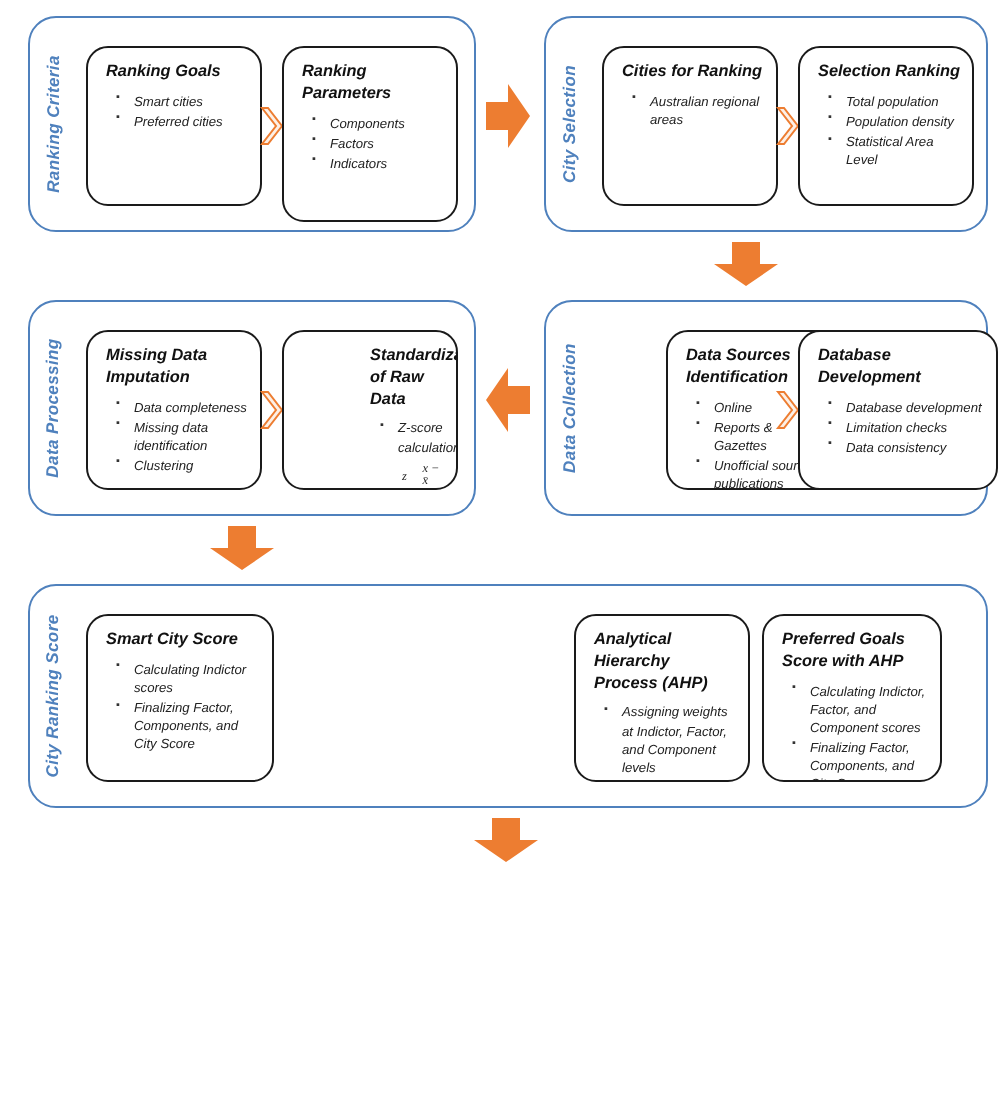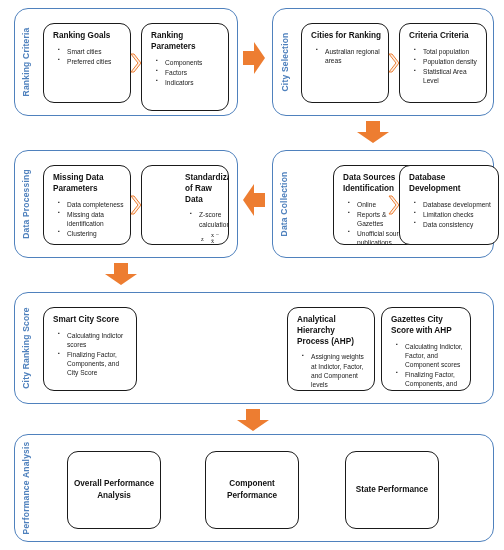--- a/index.html
+++ b/index.html
@@ -12,20 +12,21 @@
   }
   .canvas{position:relative;width:504px;height:550px;}
 
   
   .section{
     position:absolute;
     border:1.4px solid #4f81bd;
     border-radius:14px;
     box-sizing:border-box;
     background:#ffffff;
+    font-style:italic;
   }
   .vlabel{
     position:absolute;
     left:0px;top:0px;
     height:100%;
     width:22px;
     display:flex;align-items:center;justify-content:center;
     color:#4f81bd;
     font-weight:bold;
     font-size:8.5px;
@@ -158,42 +159,42 @@
       </ul>
     </div>
 
     <div class="chev" style="left:114px;top:40px;width:14px;height:28px;">
       <svg width="14" height="28" viewBox="0 0 14 28">
         <path d="M2 5 L9 14 L2 23 L5 23 L12 14 L5 5 Z" fill="#fdf0e6" stroke="#ed7d31" stroke-width="1"></path>
       </svg>
     </div>
 
     <div class="box" style="left:126px;top:14px;width:88px;height:80px;">
-      <div class="title">Criteria Criteria</div>
+      <div class="title">Selection Ranking</div>
       <ul>
         <li>Total population</li>
         <li>Population density</li>
         <li>Statistical Area Level</li>
       </ul>
     </div>
   </div>
 
   <div class="arrow-down" style="left:356px;top:120px;width:34px;height:24px;">
     <svg width="34" height="24" viewBox="0 0 34 24">
       <path d="M10 1 L24 1 L24 12 L33 12 L17 23 L1 12 L10 12 Z" fill="#ed7d31"></path>
     </svg>
   </div>
 
   <div class="section" style="left:14px;top:150px;width:224px;height:108px;">
     <div class="vlabel">
       <span>Data Processing</span>
     </div>
 
     <div class="box" style="left:28px;top:14px;width:88px;height:80px;">
-      <div class="title">Missing Data Parameters</div>
+      <div class="title">Missing Data Imputation</div>
       <ul>
         <li>Data completeness</li>
         <li>Missing data identification</li>
         <li>Clustering</li>
       </ul>
     </div>
 
     <div class="chev" style="left:114px;top:40px;width:14px;height:28px;">
       <svg width="14" height="28" viewBox="0 0 14 28">
         <path d="M2 5 L9 14 L2 23 L5 23 L12 14 L5 5 Z" fill="#fdf0e6" stroke="#ed7d31" stroke-width="1"></path>
@@ -271,45 +272,28 @@
     </div>
 
     <div class="box" style="left:272px;top:14px;width:88px;height:84px;">
       <div class="title">Analytical Hierarchy Process (AHP)</div>
       <ul>
         <li>Assigning weights at Indictor, Factor, and Component levels</li>
       </ul>
     </div>
 
     <div class="box" style="left:366px;top:14px;width:90px;height:84px;">
-      <div class="title">Gazettes City Score with AHP</div>
+      <div class="title">Preferred Goals Score with AHP</div>
       <ul>
         <li>Calculating Indictor, Factor, and Component  scores</li>
         <li>Finalizing  Factor, Components,  and City Score</li>
       </ul>
     </div>
   </div>
 
   <div class="arrow-down" style="left:236px;top:408px;width:34px;height:24px;">
     <svg width="34" height="24" viewBox="0 0 34 24">
       <path d="M10 1 L24 1 L24 12 L33 12 L17 23 L1 12 L10 12 Z" fill="#ed7d31"></path>
     </svg>
   </div>
 
-  <div class="section" style="left:14px;top:434px;width:480px;height:108px;">
-    <div class="vlabel">
-      <span>Performance Analysis</span>
-    </div>
-
-    <div class="box centered" style="left:52px;top:16px;width:94px;height:78px;">
-      <div class="title">Overall Performance Analysis</div>
-    </div>
-
-    <div class="box centered" style="left:190px;top:16px;width:94px;height:78px;">
-      <div class="title">Component Performance</div>
-    </div>
-
-    <div class="box centered" style="left:330px;top:16px;width:94px;height:78px;">
-      <div class="title">State Performance</div>
-    </div>
-  </div>
 
 </div>
 
 </body></html>

